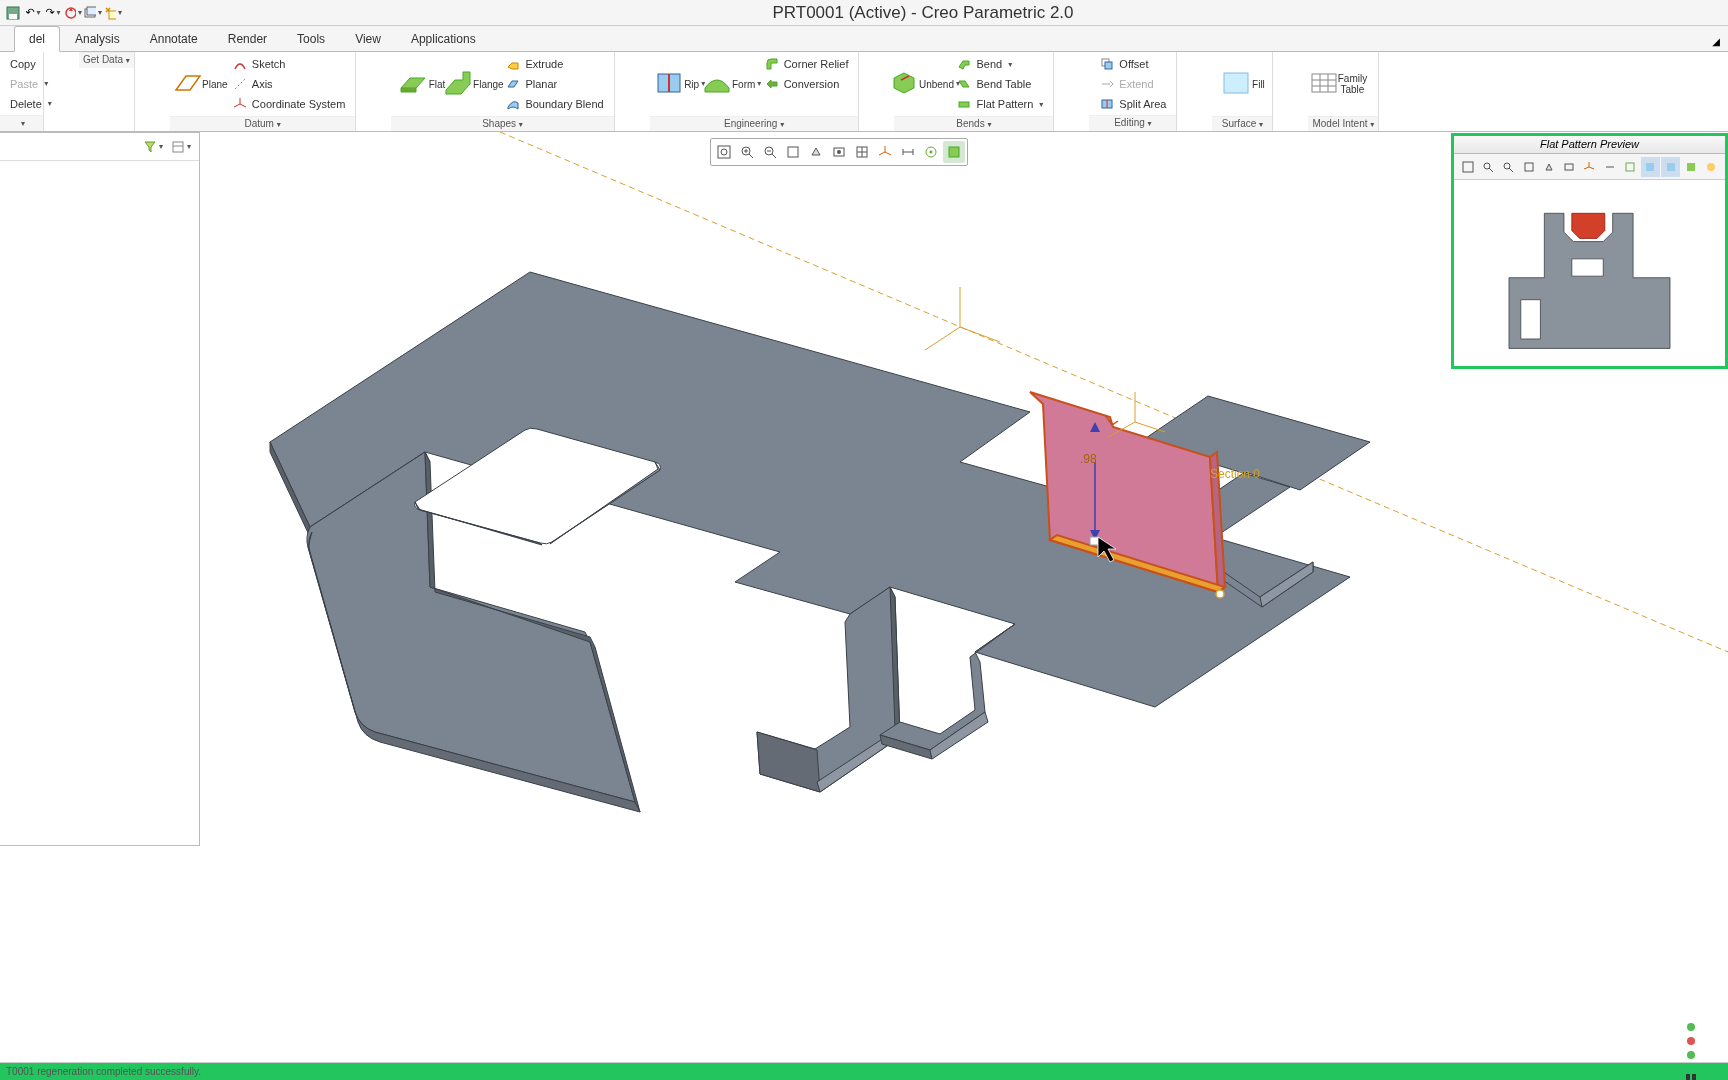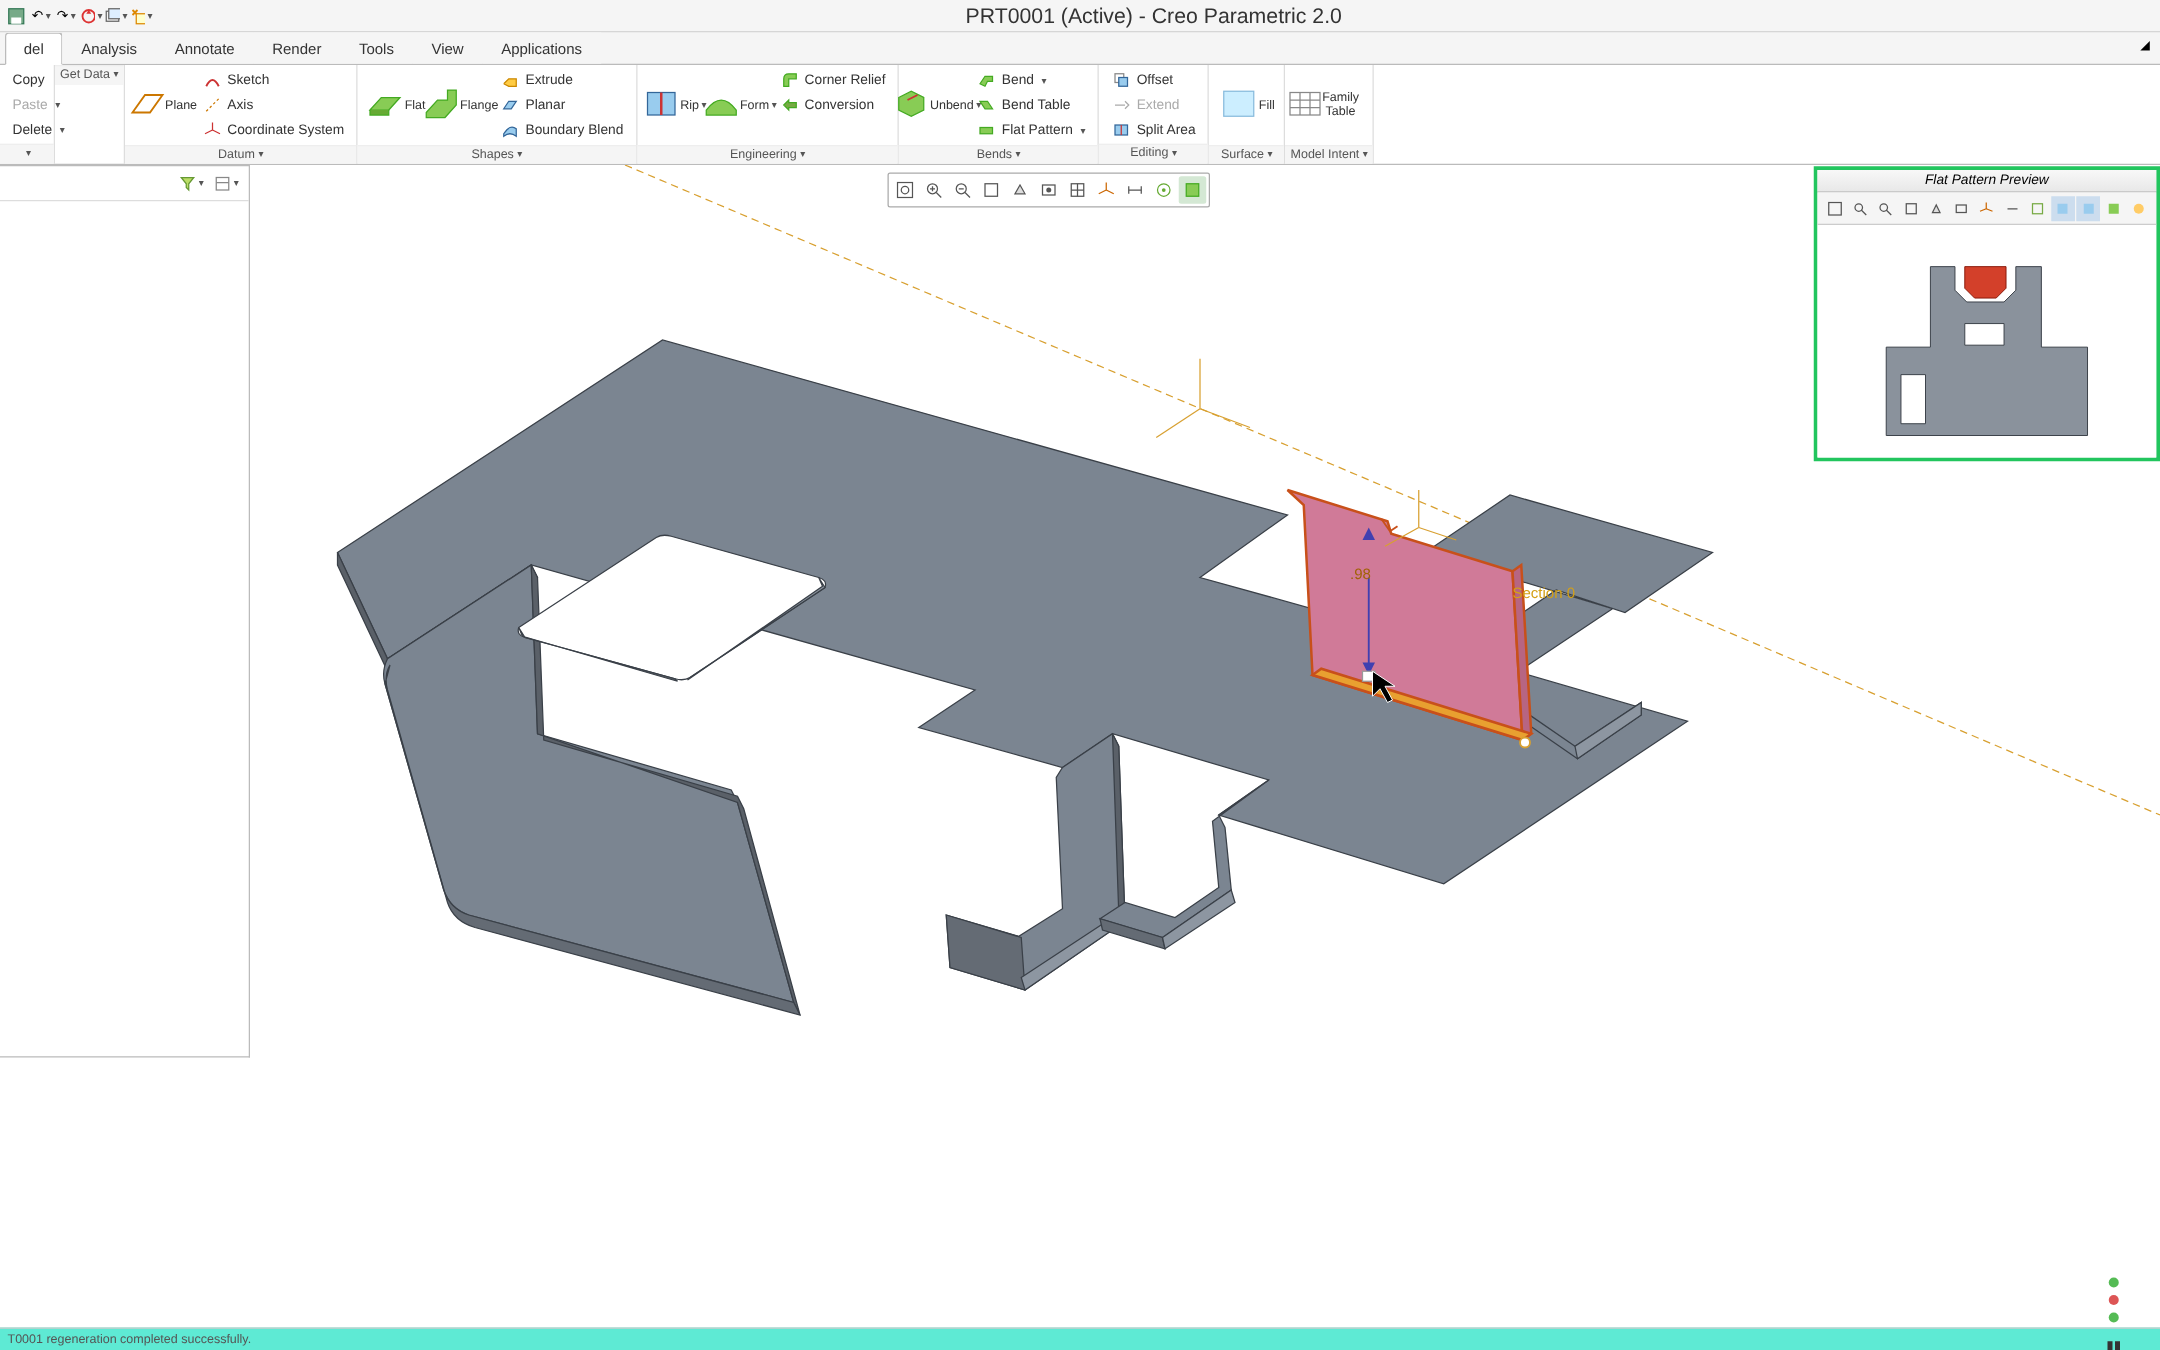--- a/index.html
+++ b/index.html
@@ -5,27 +5,27 @@
 * { margin: 0; padding: 0; box-sizing: border-box; font-family: Arial, sans-serif; }
 body { background: #fff; overflow: hidden; width: 1728px; height: 1080px; position: relative; }
 
 
 .titlebar { height: 26px; background: #f5f5f5; display: flex; align-items: center; padding: 0 4px; border-bottom: 1px solid #ccc; }
 .titlebar .qat { display: flex; gap: 2px; align-items: center; }
 .titlebar .qat-btn { width: 18px; height: 18px; display: flex; align-items: center; justify-content: center; cursor: pointer; font-size: 11px; }
 .titlebar .title { flex: 1; text-align: center; font-size: 17px; color: #333; }
 
 
-.ribbon-tabs { height: 26px; background: #f5f5f5; border-bottom: 1px solid #bbb; display: flex; padding-left: 4px; }
+.ribbon-tabs { height: 26px; background: #f5f5f5; border-bottom: 1px solid #bbb; display: flex; align-items: flex-end; padding-left: 14px; }
 .ribbon-tab { padding: 5px 14px; font-size: 12px; color: #333; cursor: pointer; border: 1px solid transparent; border-bottom: none; background: #f5f5f5; }
 .ribbon-tab.active { background: #fff; border-color: #bbb; border-bottom: 1px solid #fff; margin-bottom: -1px; border-radius: 3px 3px 0 0; }
 .ribbon-right { margin-left: auto; margin-right: 4px; padding: 4px; cursor: pointer; font-size: 10px; }
 
 
-.ribbon { height: 80px; background: #fff; border-bottom: 1px solid #bbb; display: flex; }
+.ribbon { height: 80px; background: #fff; border-bottom: 1px solid #bbb; display: flex; gap: 35px; }
 .ribbon-group { border-right: 1px solid #ddd; display: flex; flex-direction: column; padding: 0; position: relative; }
 .ribbon-group-body { flex: 1; display: flex; align-items: center; padding: 2px 6px; gap: 4px; }
 .ribbon-group-label { height: 16px; background: #f5f5f5; font-size: 10px; color: #555; text-align: center; padding: 1px 4px; border-top: 1px solid #eee; }
 .ribbon-group-label .dd { font-size: 8px; vertical-align: middle; }
 
 .ribbon-btn-lg { display: flex; align-items: center; justify-content: center; width: 48px; height: 60px; cursor: pointer; font-size: 10px; color: #333; text-align: center; line-height: 1.1; }
 .ribbon-btn-lg .icn { width: 32px; height: 32px; margin-bottom: 2px; display: flex; align-items: center; justify-content: center; }
 .ribbon-stack { display: flex; flex-direction: column; gap: 1px; }
 .ribbon-btn-sm { display: flex; align-items: center; height: 19px; padding: 0 4px; cursor: pointer; font-size: 11px; color: #333; white-space: nowrap; gap: 4px; }
 .ribbon-btn-sm .icn { width: 16px; height: 16px; display: flex; align-items: center; justify-content: center; font-size: 12px; }
@@ -48,21 +48,21 @@
 .view-toolbar .vbtn { width: 22px; height: 22px; cursor: pointer; display: flex; align-items: center; justify-content: center; font-size: 12px; border-radius: 2px; }
 
 
 .preview-window { position: absolute; right: 0; top: 133px; width: 277px; height: 236px; background: #fff; border: 3px solid #22c55e; z-index: 10; font-style: italic; }
 .preview-title { height: 18px; background: linear-gradient(#f8f8f8,#e8e8e8); font-size: 11px; text-align: center; padding: 2px; border-bottom: 1px solid #bbb; }
 .preview-toolbar { height: 26px; border-bottom: 1px solid #ccc; display: flex; justify-content: flex-end; align-items: center; padding: 0 4px; gap: 1px; background: #f5f5f5; }
 .preview-toolbar .vbtn { width: 20px; height: 20px; cursor: pointer; display: flex; align-items: center; justify-content: center; font-size: 11px; }
 .preview-body { position: relative; height: calc(100% - 44px); background: #fff; }
 
 
-.statusbar { position: absolute; bottom: 0; left: 0; right: 0; height: 18px; background: #5eead4; border-top: 1px solid #ccc; display: flex; align-items: center; font-size: 10px; color: #555; padding: 0 6px; }
+.statusbar { position: absolute; bottom: 0; left: 0; right: 0; height: 18px; background: #22c55e; border-top: 1px solid #ccc; display: flex; align-items: center; font-size: 10px; color: #555; padding: 0 6px; }
 .statusbar .left { flex: 1; }
 .statusbar .right { display: flex; align-items: center; gap: 6px; flex-direction: column; }
 .statusbar .seg { padding: 0 8px; border-left: 1px solid #ccc; }
 .status-dot { width: 8px; height: 8px; border-radius: 50%; display: inline-block; }
 
 
 .dim-label { position: absolute; color: #b8860b; font-size: 12px; }
 .section-label { position: absolute; color: #d4a017; font-size: 12px; }
 
 </style>

